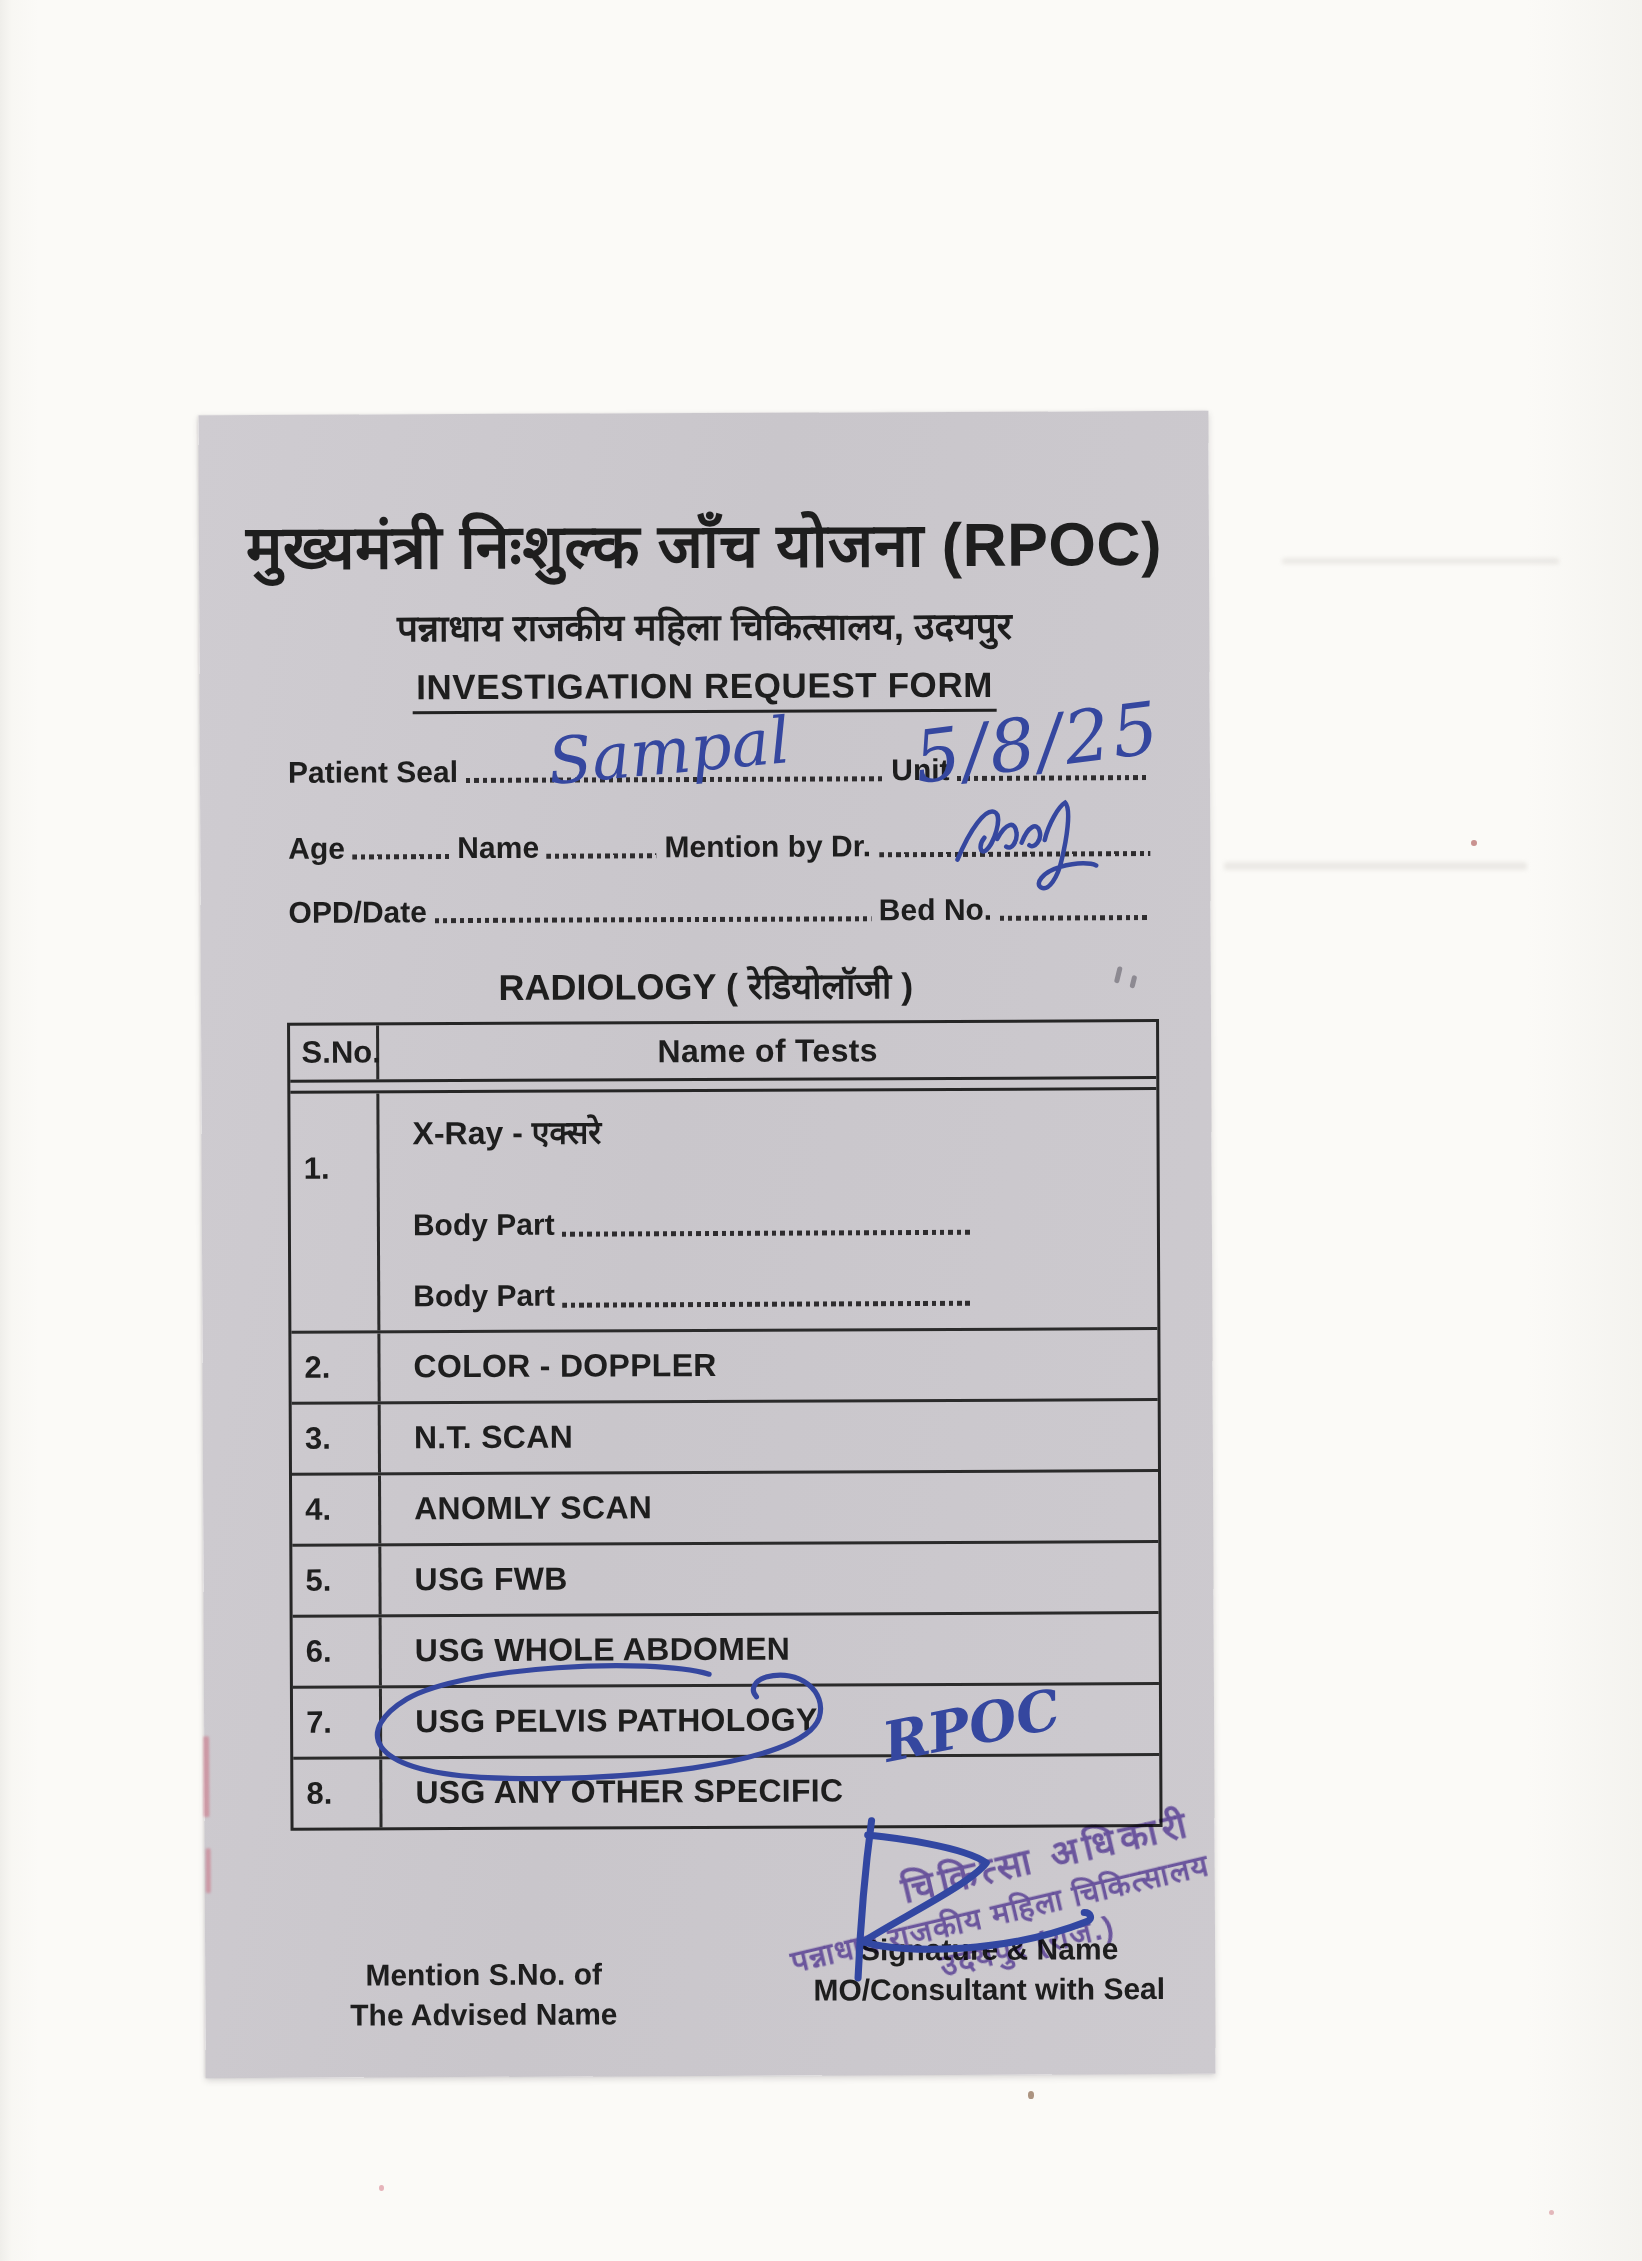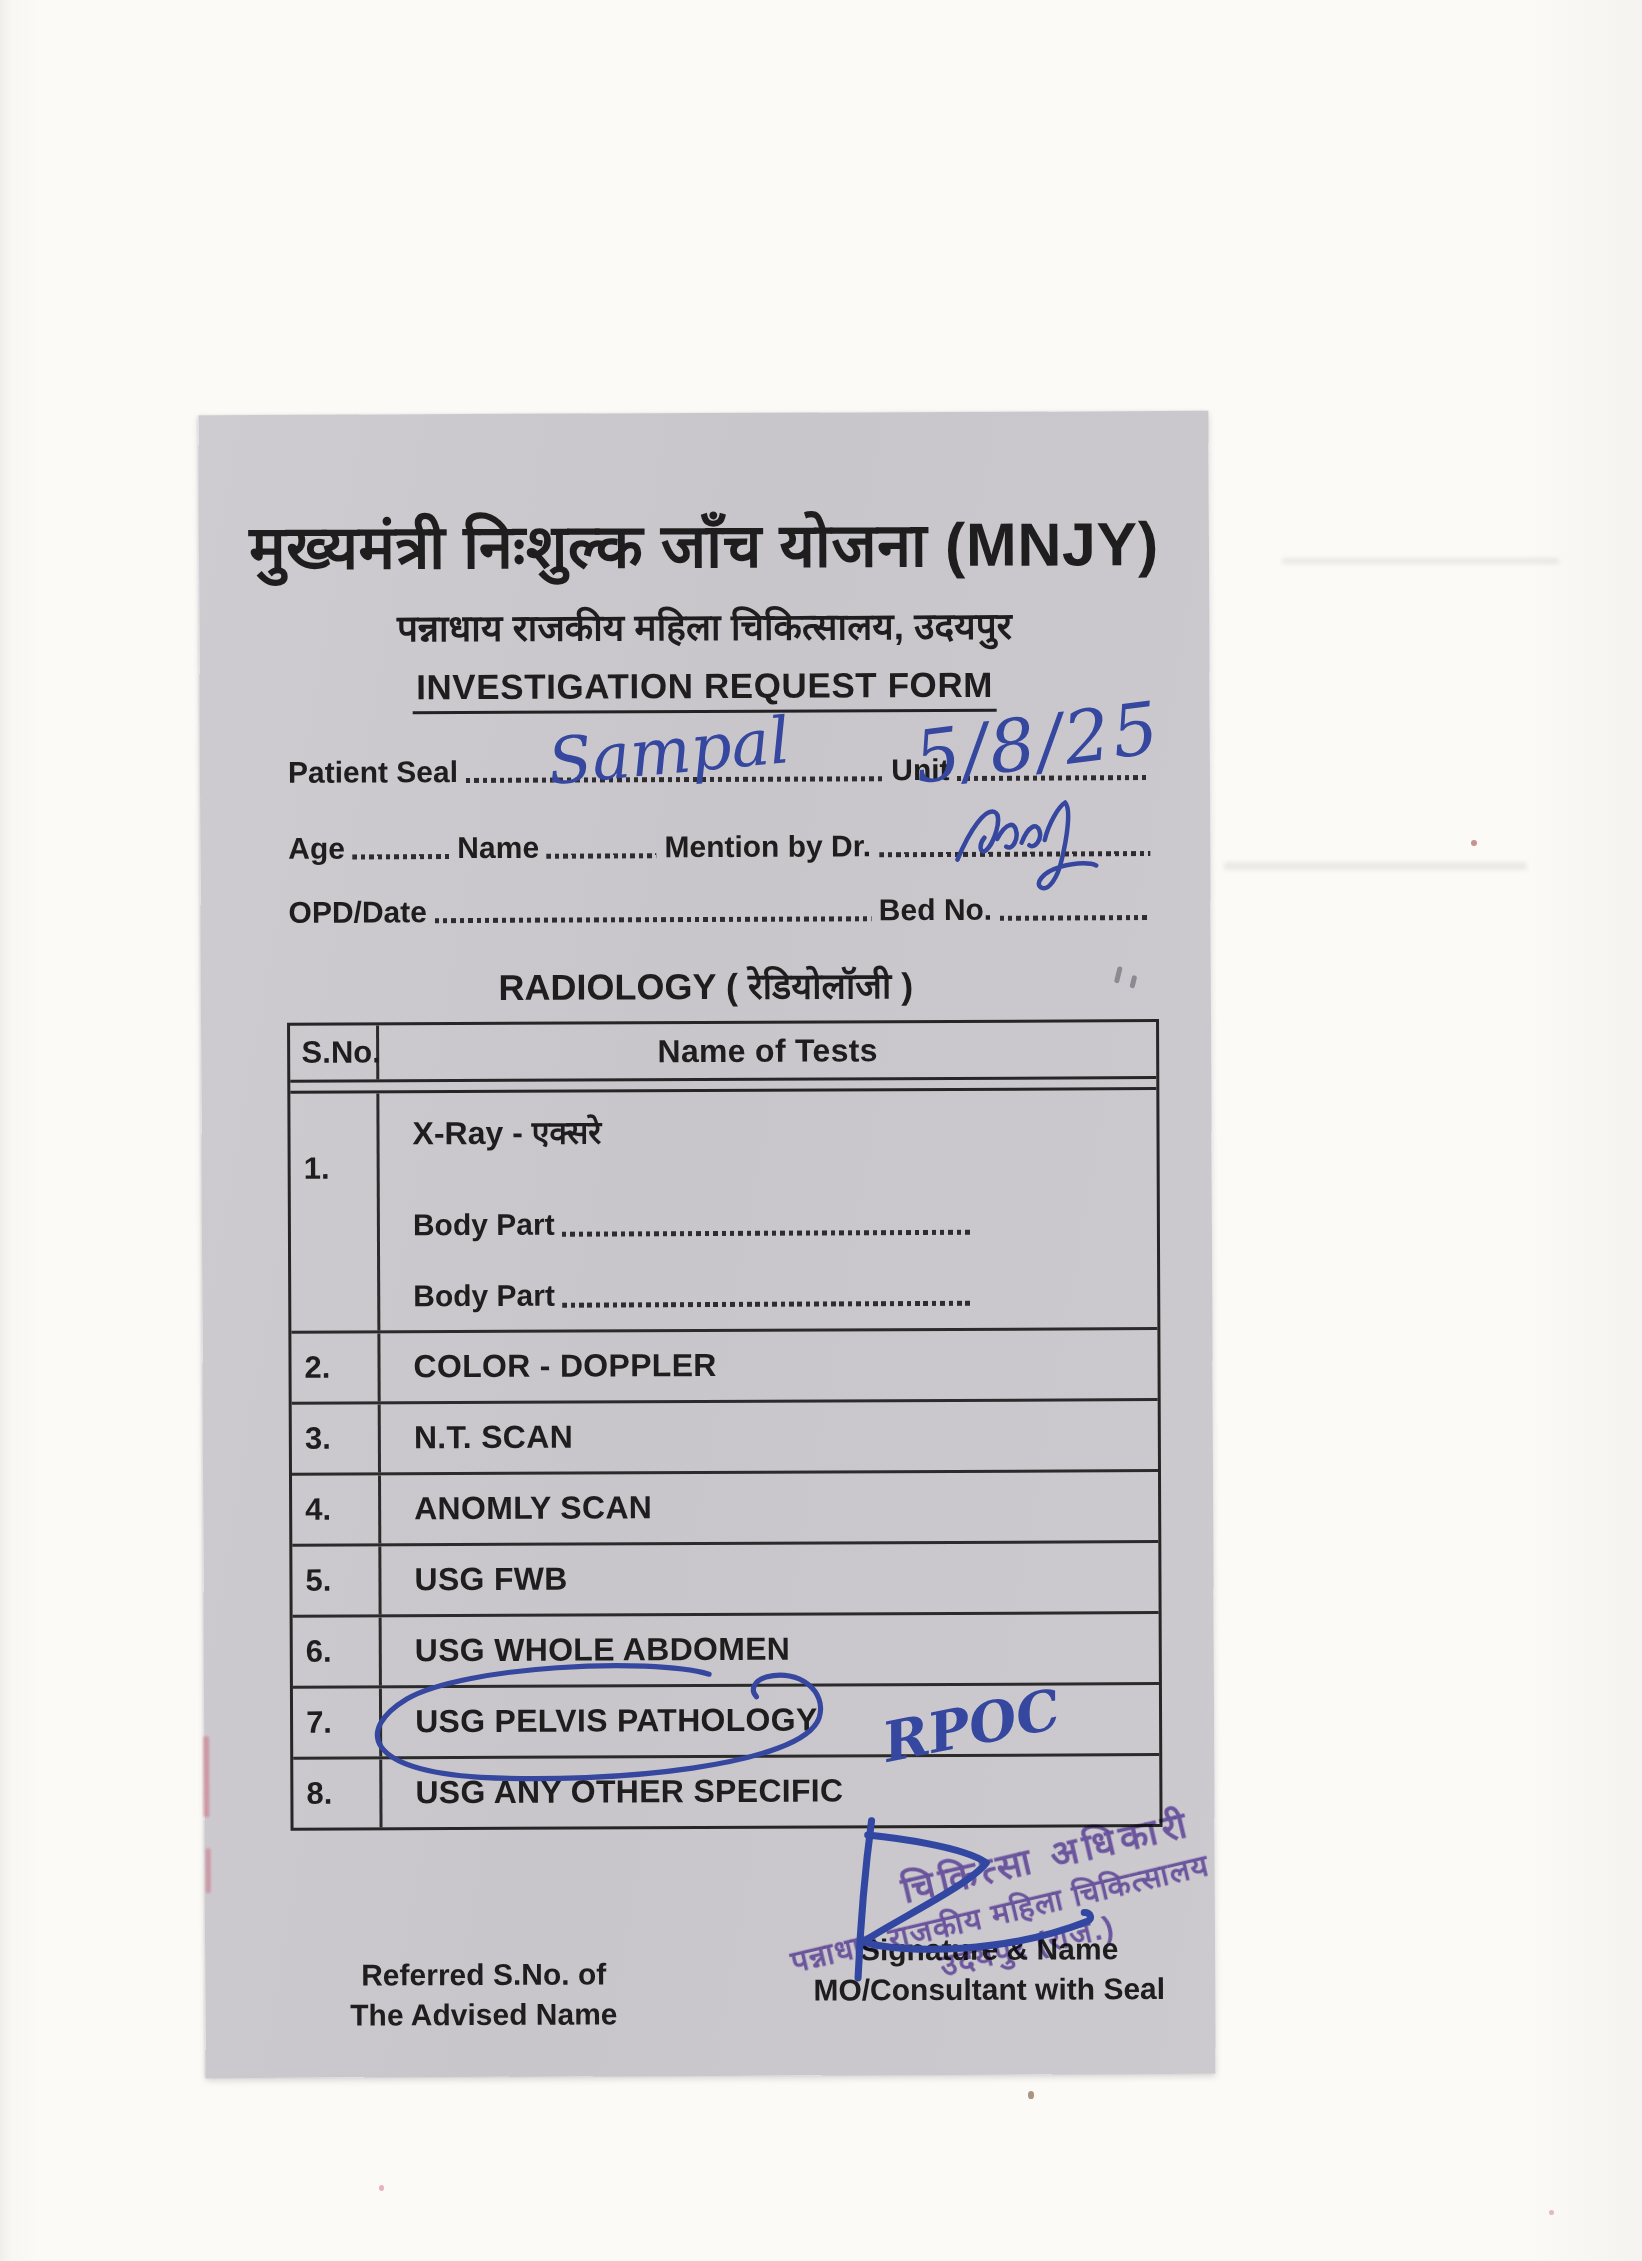--- a/index.html
+++ b/index.html
@@ -78,21 +78,21 @@
 <div class="streak" style="left:1224px;top:862px;width:303px;height:7.7px;"></div>
 <div class="speck" style="left:1471px;top:840px;width:5.8px;height:5.8px;background:rgba(160,60,60,0.55);"></div>
 <div class="speck" style="left:1028px;top:2091px;width:6.4px;height:7.7px;background:rgba(120,80,50,0.6);"></div>
 <div class="speck" style="left:379px;top:2185px;width:5.2px;height:6.4px;background:rgba(210,110,125,0.5);"></div>
 <div class="speck" style="left:1549px;top:2210px;width:5.2px;height:5.2px;background:rgba(205,120,130,0.5);"></div>
 
 <div class="paper">
 
   <div class="title">
     <span>मुख्यमंत्री निःशुल्क जाँच योजना</span>
-    <span>(MNJY)</span>
+    <span>(RPOC)</span>
   </div>
   <div class="subtitle">पन्नाधाय राजकीय महिला चिकित्सालय, उदयपुर</div>
   <div class="formname">
     <span>INVESTIGATION REQUEST FORM</span>
   </div>
 
   <div class="frow r-patient">
     <span class="lbl">Patient Seal</span>
     <span class="dots grow"></span>
     <span class="lbl">Unit</span>
@@ -165,21 +165,21 @@
       <div class="c1">7.</div>
       <div class="c2">USG PELVIS PATHOLOGY</div>
     </div>
     <div class="trow">
       <div class="c1">8.</div>
       <div class="c2">USG ANY OTHER SPECIFIC</div>
     </div>
   </div>
 
   <div class="f-left">
-    <div>Referred S.No. of</div>
+    <div>Mention S.No. of</div>
     <div>The Advised Name</div>
   </div>
   <div class="f-right">
     <div>Signature &amp; Name</div>
     <div>MO/Consultant with Seal</div>
   </div>
 
   <div class="stamp">
     <div class="l1">चिकित्सा अधिकारी</div>
     <div class="l2">पन्नाधाय राजकीय महिला चिकित्सालय</div>

